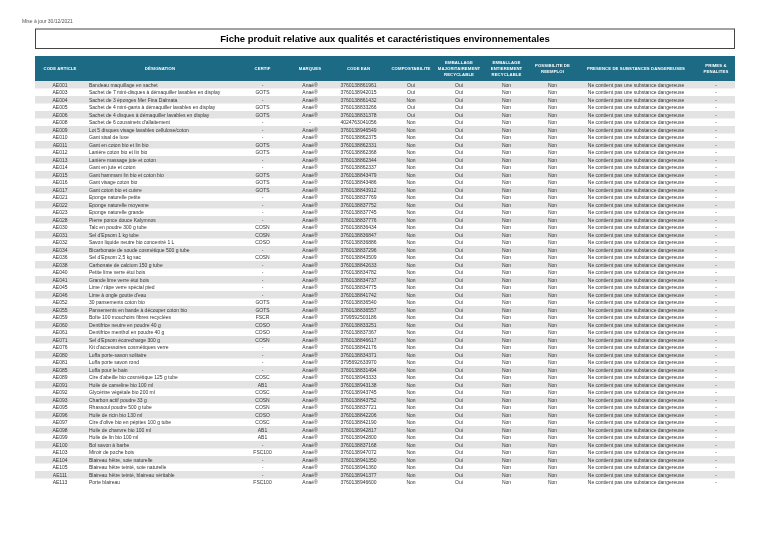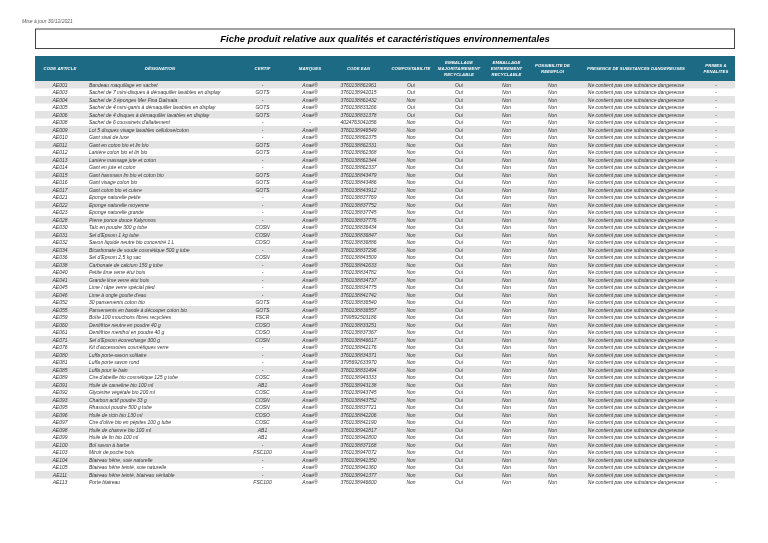--- a/index.html
+++ b/index.html
@@ -1,17 +1,17 @@
 <!DOCTYPE html>
 <html style="--head-bg: #1d6a85;"><head>
 <meta charset="utf-8">
 <style>
   html,body{margin:0;padding:0;background:#ffffff;}
   body{width:768px;height:543px;overflow:hidden;font-family:"Liberation Sans",sans-serif;}
-  .viewport{position:relative;width:768px;height:543px;background:#b91c1c;overflow:hidden;font-style:italic;}
+  .viewport{position:relative;width:768px;height:543px;background:#b91c1c;overflow:hidden;}
   
   .scale{position:absolute;left:0;top:0;width:1536px;height:1086px;transform:scale(0.5);transform-origin:0 0;background:#fff;}
   .update-note{position:absolute;left:44px;top:36px;font-size:10px;color:#555;}
   .title-box{position:absolute;left:70px;top:57px;width:1396px;height:37px;border:2px solid #444;
              display:flex;align-items:center;justify-content:center;}
   .title-box span{font-size:19px;font-weight:bold;color:#000;}
   table.products{position:absolute;left:70px;top:112px;width:1400px;border-collapse:collapse;table-layout:fixed;}
   thead th{background:var(--head-bg,#1d6a85);color:#ffffff;font-size:8.5px;font-weight:bold;
            text-transform:uppercase;text-align:center;vertical-align:middle;height:46px;
            padding:2px 3px;line-height:1.35;letter-spacing:.2px;}

